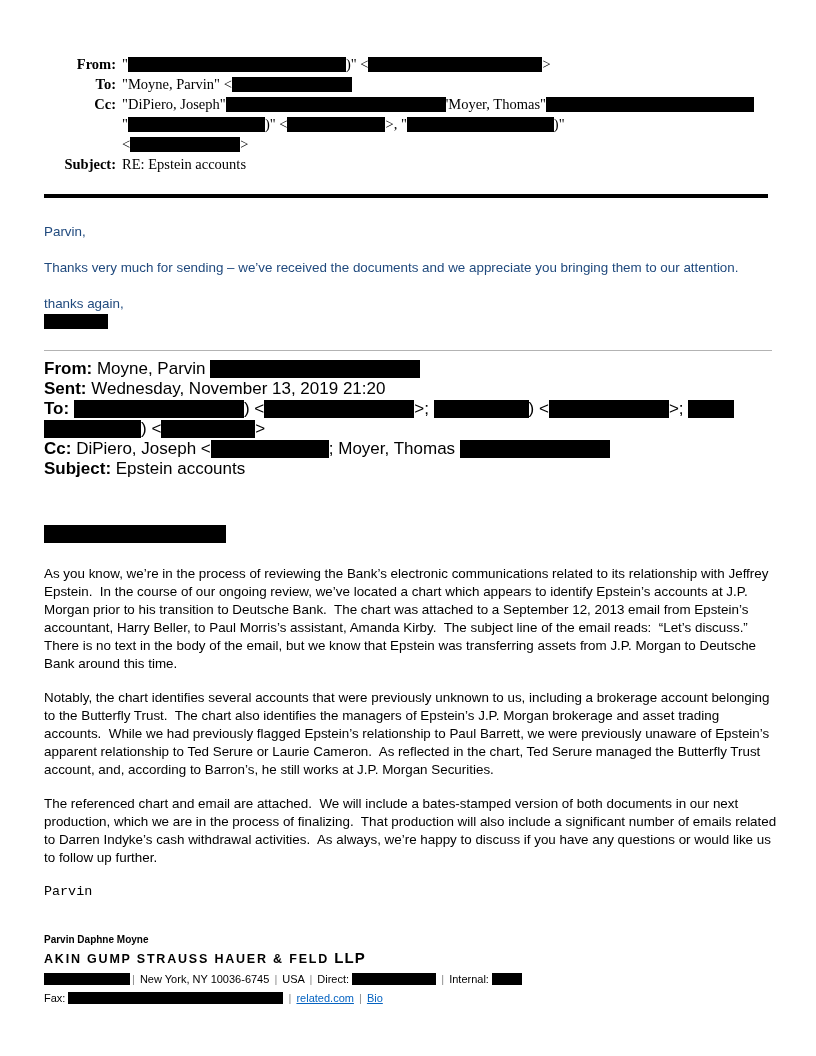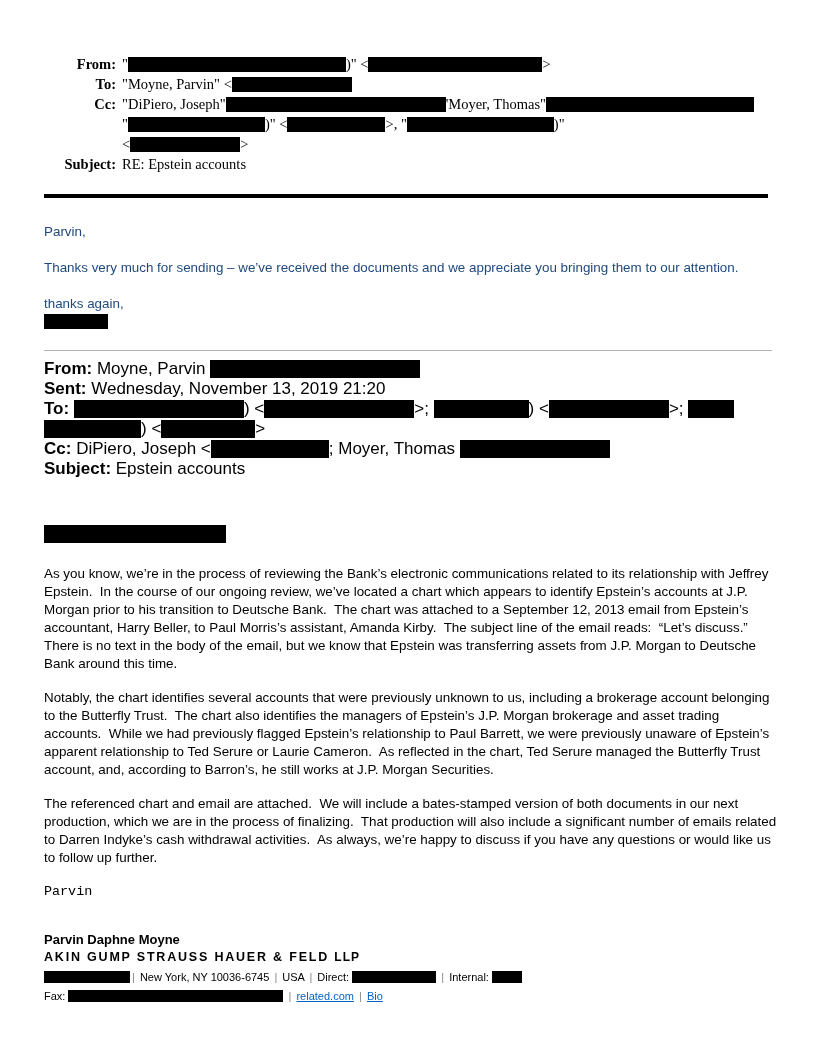--- a/index.html
+++ b/index.html
@@ -30,23 +30,23 @@
 
   
   .body-block{margin:0 38px 0 44px;font-size:13.4px;line-height:18px;}
   .body-redact{display:block;width:182px;height:18px;background:#000;margin-top:45px;}
   .body-block p{margin:16px 0 0 0;white-space:pre-wrap;}
   .body-block p.first{margin-top:22px;}
   .signoff{margin-top:16px;font-family:Liberation Mono, monospace;}
 
   
   .sig{margin:30px 44px 0 44px;}
-  .sig-name{font-size:13px;font-weight:bold;line-height:17px;}
+  .sig-name{font-size:10px;font-weight:bold;line-height:17px;}
   .sig-firm{font-size:12.5px;font-weight:bold;letter-spacing:1.8px;line-height:19px;}
-  .sig-firm .llp{font-size:12px;letter-spacing:1px;}
+  .sig-firm .llp{font-size:15px;letter-spacing:1px;}
   .sig-contact{font-size:11px;line-height:17px;margin-top:2px;}
   .sig-contact .redact{height:12px;}
   .sep{color:#8a8a8a;padding:0 2px;}
   .lnk{color:#0563C1;text-decoration:underline;cursor:pointer;}
 </style>
 </head>
 <body>
 
 <div class="page">
 

